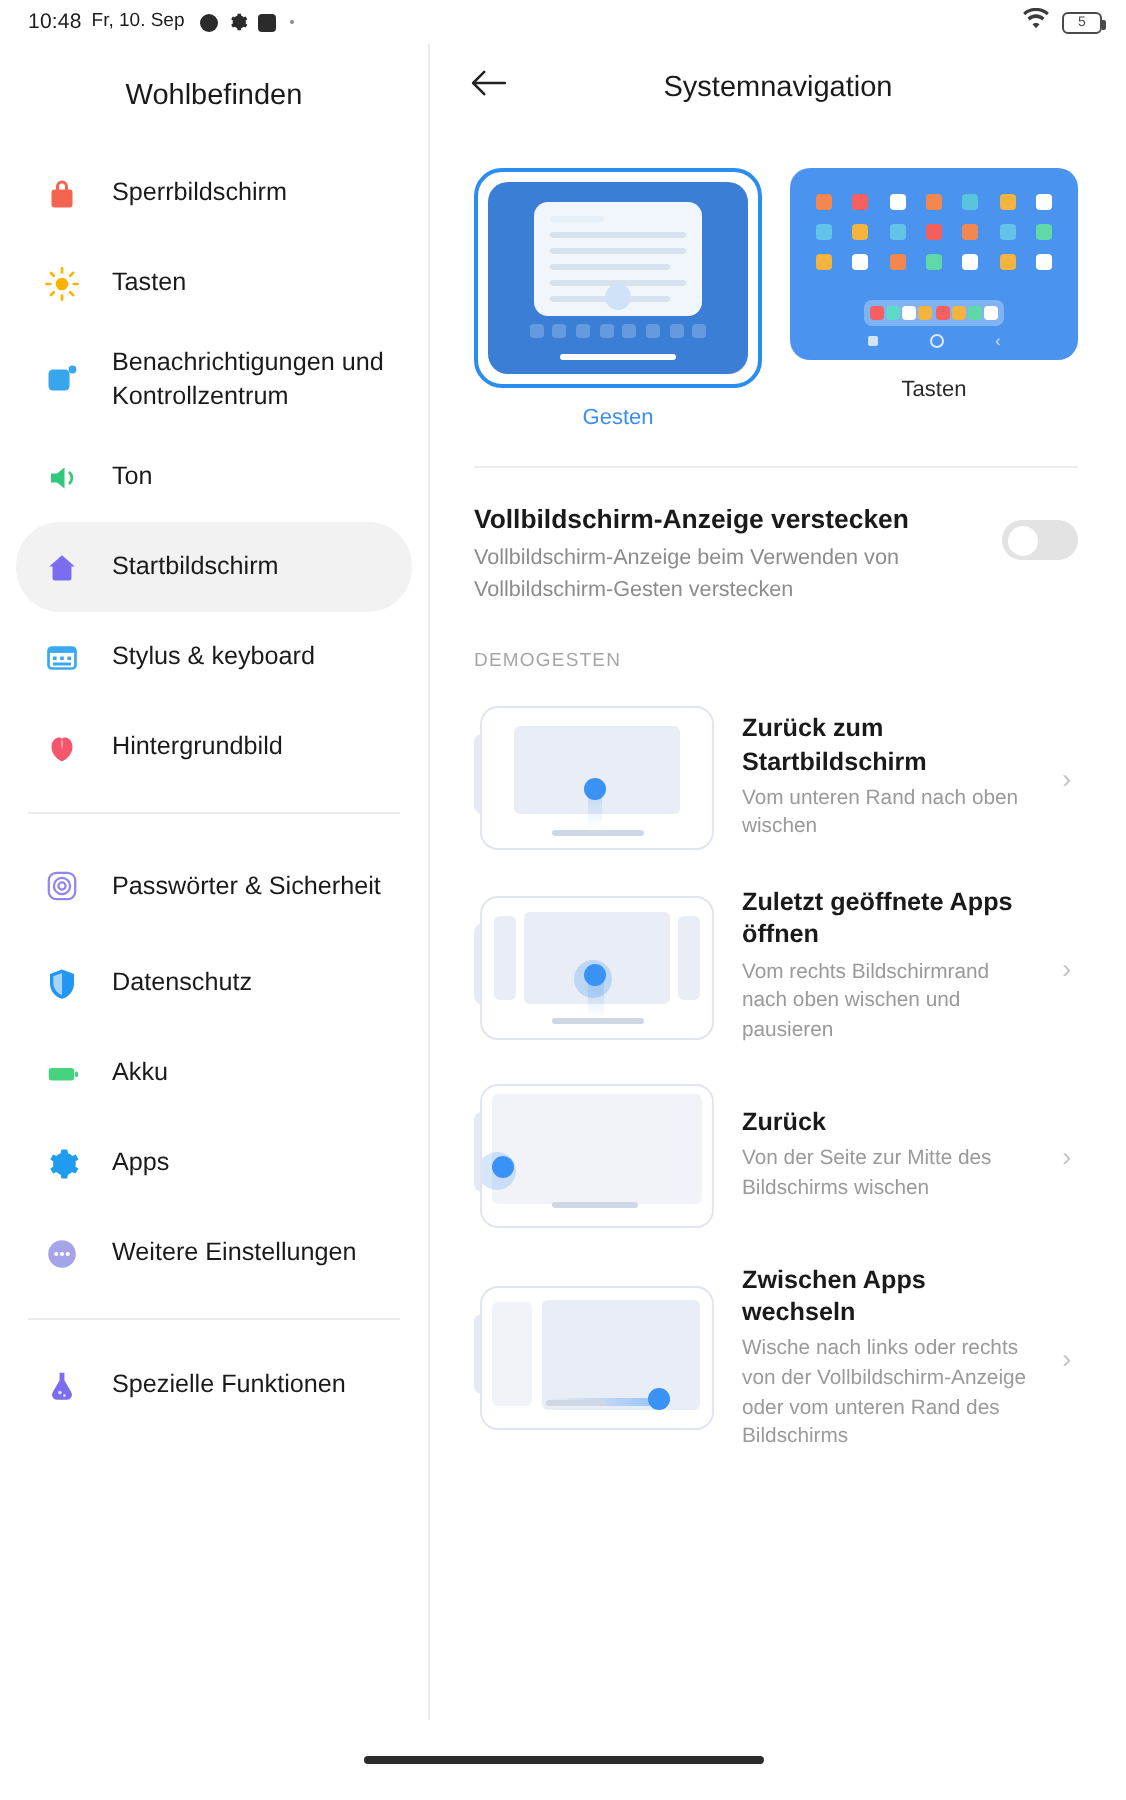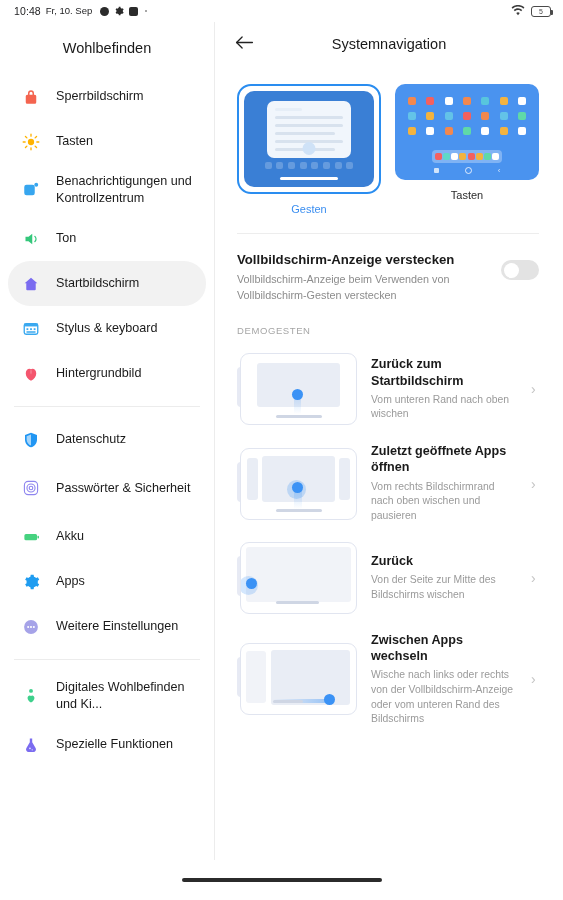--- a/index.html
+++ b/index.html
@@ -263,38 +263,38 @@
                 <svg width="18" height="18" viewBox="0 0 24 24" fill="#f4566e">
                   <path d="M12 21c-4-2-7-5.6-7-9.7C5 7.6 7.3 5 10 5c.9 0 1.6.3 2 .8.4-.5 1.1-.8 2-.8 2.7 0 5 2.6 5 6.3 0 4.1-3 7.7-7 9.7z"></path>
                   <path d="M12 6c-.7 1.8-.7 4.4 0 7 .7-2.6.7-5.2 0-7z" fill="#fff" opacity=".55"></path>
                 </svg>
               </span>
               <span class="side-label">Hintergrundbild</span>
             </div>
           </div>
           <div class="side-sep"></div>
           <div class="side-group">
-            <div class="side-item">
-              <span class="side-ico">
-                <svg width="18" height="18" viewBox="0 0 24 24" fill="#2196f3">
-                  <path d="M12 2.4l8 3v6.2c0 4.8-3.3 9-8 10.2-4.7-1.2-8-5.4-8-10.2V5.4l8-3z"></path>
-                  <path d="M12 4.6v14.8c-3.2-1-5.8-4.3-5.8-8V6.9L12 4.6z" fill="#fff" opacity=".6"></path>
-                </svg>
-              </span>
-              <span class="side-label">Datenschutz</span>
-            </div>
             <div class="side-item tall">
               <span class="side-ico">
                 <svg width="18" height="18" viewBox="0 0 24 24" fill="none" stroke="#8f86ef" stroke-width="1.5">
                   <rect x="3.2" y="3.2" width="17.6" height="17.6" rx="5"></rect>
                   <circle cx="12" cy="12" r="5.4"></circle>
                   <circle cx="12" cy="12" r="2.4"></circle>
                 </svg>
               </span>
               <span class="side-label">Passwörter &amp; Sicherheit</span>
+            </div>
+            <div class="side-item">
+              <span class="side-ico">
+                <svg width="18" height="18" viewBox="0 0 24 24" fill="#2196f3">
+                  <path d="M12 2.4l8 3v6.2c0 4.8-3.3 9-8 10.2-4.7-1.2-8-5.4-8-10.2V5.4l8-3z"></path>
+                  <path d="M12 4.6v14.8c-3.2-1-5.8-4.3-5.8-8V6.9L12 4.6z" fill="#fff" opacity=".6"></path>
+                </svg>
+              </span>
+              <span class="side-label">Datenschutz</span>
             </div>
             <div class="side-item">
               <span class="side-ico">
                 <svg width="19" height="18" viewBox="0 0 24 24">
                   <rect x="2.5" y="8" width="17" height="8.4" rx="2.2" fill="#46d27f"></rect>
                   <rect x="20" y="10.4" width="2" height="3.6" rx="1" fill="#46d27f"></rect>
                 </svg>
               </span>
               <span class="side-label">Akku</span>
             </div>
@@ -315,29 +315,20 @@
                     <circle cx="12" cy="12" r="1.4"></circle>
                     <circle cx="15.8" cy="12" r="1.4"></circle>
                   </g>
                 </svg>
               </span>
               <span class="side-label">Weitere Einstellungen</span>
             </div>
           </div>
           <div class="side-sep"></div>
           <div class="side-group">
-            <div class="side-item tall">
-              <span class="side-ico">
-                <svg width="18" height="18" viewBox="0 0 24 24" fill="#3ed08c">
-                  <circle cx="12" cy="5.2" r="2.6"></circle>
-                  <path d="M12 20.8c-2.6-1.6-4.6-4-4.6-6.3 0-1.9 1.4-3.3 3-3.3.7 0 1.3.3 1.6.7.3-.4.9-.7 1.6-.7 1.6 0 3 1.4 3 3.3 0 2.3-2 4.7-4.6 6.3z"></path>
-                </svg>
-              </span>
-              <span class="side-label">Digitales Wohlbefinden und Ki...</span>
-            </div>
             <div class="side-item">
               <span class="side-ico">
                 <svg width="18" height="18" viewBox="0 0 24 24" fill="#7b6cf0">
                   <path d="M13.6 3.2h-3.2v5L5.9 16a3.4 3.4 0 003 5.2h6.2a3.4 3.4 0 003-5.2l-4.5-7.8v-5z"></path>
                   <circle cx="10.6" cy="16.4" r="1.2" fill="#fff" opacity=".8"></circle>
                   <circle cx="13.6" cy="18.4" r=".9" fill="#fff" opacity=".8"></circle>
                 </svg>
               </span>
               <span class="side-label">Spezielle Funktionen</span>
             </div>

